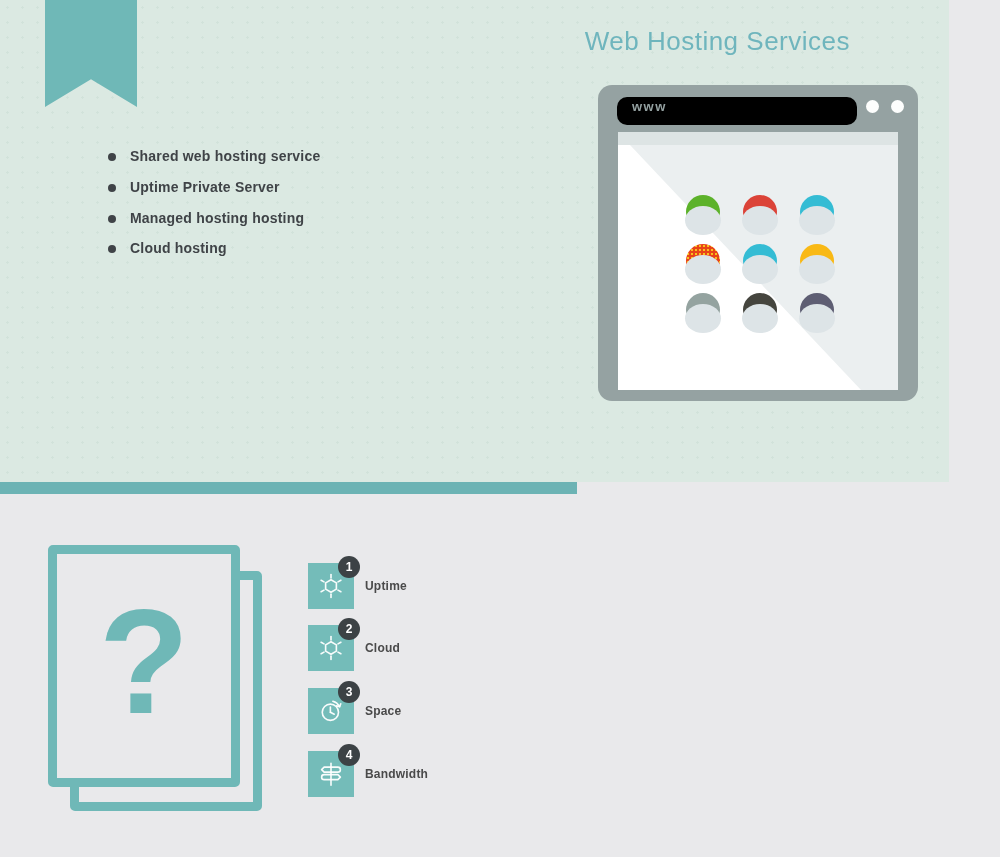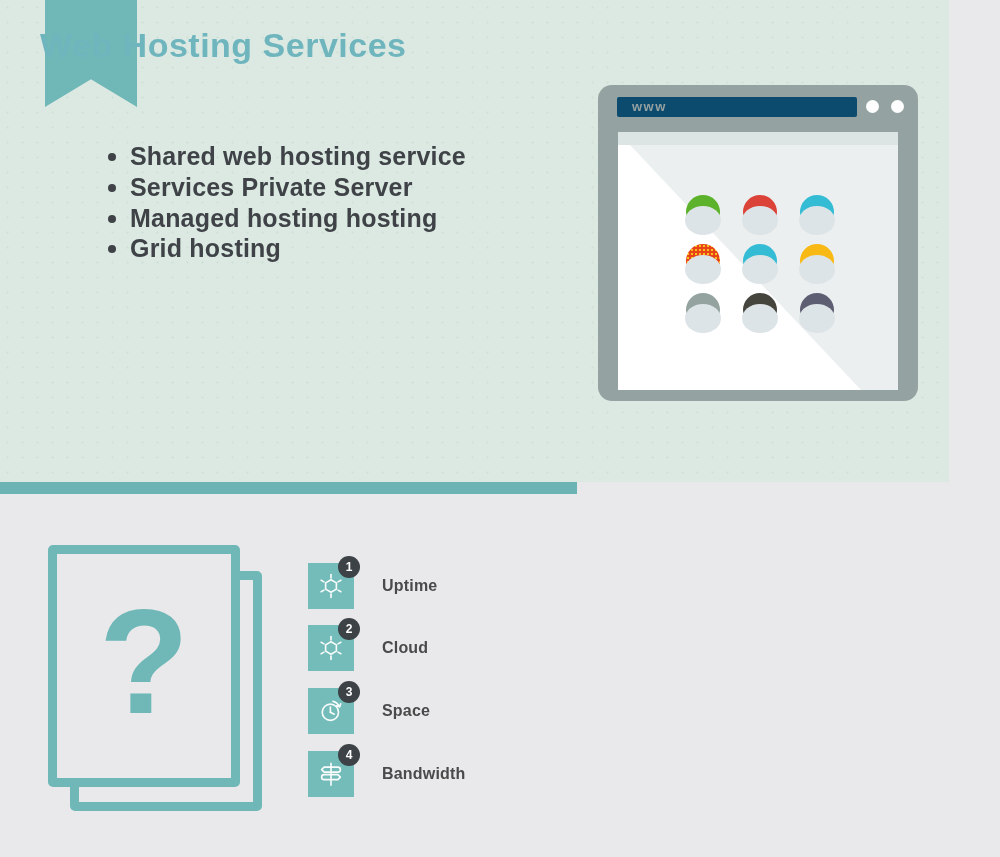--- a/index.html
+++ b/index.html
@@ -19,46 +19,46 @@
     background-image:radial-gradient(rgba(150,185,170,.14) 1px, transparent 1.3px);
     background-size:15px 15px;
   }
   .ribbon {
     position:absolute; left:45px; top:0; width:92px; height:107px;
     background:#6fb8b7;
     clip-path:polygon(0 0, 100% 0, 100% 100%, 50% 74%, 0 100%);
   }
   .title {
     position:absolute; left:40px; top:26px; width:810px;
-    text-align:left; font-size:34px; font-weight:bold;
+    text-align:right; font-size:26px; font-weight:normal;
     color:#6fb5bd; letter-spacing:.5px;
   }
 
   
   .hosting-list {
     position:absolute; left:104px; top:141px; list-style:none;
   }
   .hosting-list li {
     position:relative; padding-left:26px;
-    font-size:25px; font-weight:bold; color:#3f4347;
+    font-size:14px; font-weight:bold; color:#3f4347;
     line-height:30.8px; letter-spacing:.2px;
   }
   .hosting-list li::before {
     content:""; position:absolute; left:4px; top:12px;
     width:8px; height:8px; border-radius:50%; background:#3f4347;
   }
 
   
   .browser {
     position:absolute; left:598px; top:85px; width:320px; height:316px;
     background:#95a2a2; border-radius:14px;
   }
   .addr-bar {
-    position:absolute; left:19px; top:12px; width:240px; height:20px;
-    background:#0c4a6e; border-radius:2px;
+    position:absolute; left:19px; top:12px; width:240px; height:28px;
+    background:#000000; border-radius:10px;
     font-size:13px; font-weight:bold; color:#94a1a1;
     line-height:20px; padding-left:15px; letter-spacing:1.5px;
   }
   .win-circle {
     position:absolute; top:15px; width:13px; height:13px;
     border-radius:50%; background:#fdfefd;
   }
   .win-circle.c1 { left:268px; }
   .win-circle.c2 { left:293px; }
   .browser-content {
@@ -127,39 +127,39 @@
     background:#74bcb9;
     display:flex; align-items:center; justify-content:center;
   }
   .feat-badge {
     position:absolute; left:30px; top:-7px; width:22px; height:22px;
     border-radius:50%; background:#3c4245;
     color:#fff; font-size:12px; font-weight:bold;
     display:flex; align-items:center; justify-content:center;
   }
   .feat-label {
-    position:absolute; left:74px; top:50%; transform:translateY(-50%);
-    font-size:16px; font-weight:bold; color:#4a4a4a; letter-spacing:.2px;
+    position:absolute; left:57px; top:50%; transform:translateY(-50%);
+    font-size:12px; font-weight:bold; color:#4a4a4a; letter-spacing:.2px;
   }
   .feat-icon svg { display:block; }
 </style>
 </head>
 <body>
 
 <div class="stage">
 
   <div class="mint-panel">
     <div class="ribbon"></div>
     <h1 class="title">Web Hosting Services</h1>
 
     <ul class="hosting-list">
       <li>Shared web hosting service</li>
-      <li>Services Private Server</li>
+      <li>Uptime Private Server</li>
       <li>Managed hosting hosting</li>
-      <li>Grid hosting</li>
+      <li>Cloud hosting</li>
     </ul>
 
     <div class="browser">
       <div class="addr-bar">www</div>
       <div class="win-circle c1"></div>
       <div class="win-circle c2"></div>
       <div class="browser-content">
         <div class="content-band"></div>
         <div class="content-diag"></div>
         <div class="dots-grid">

